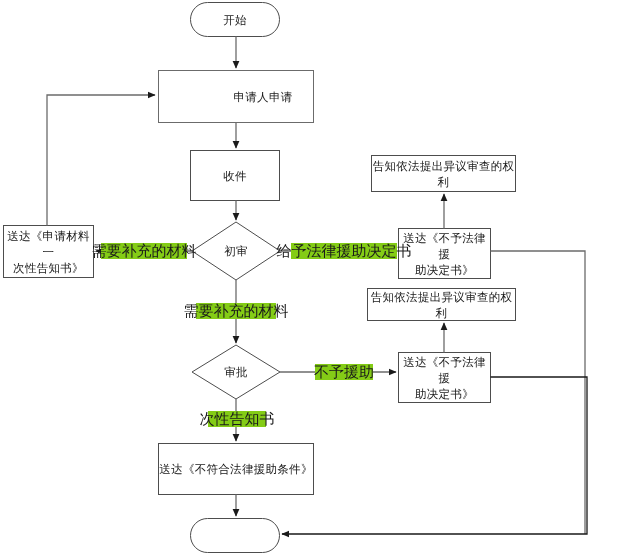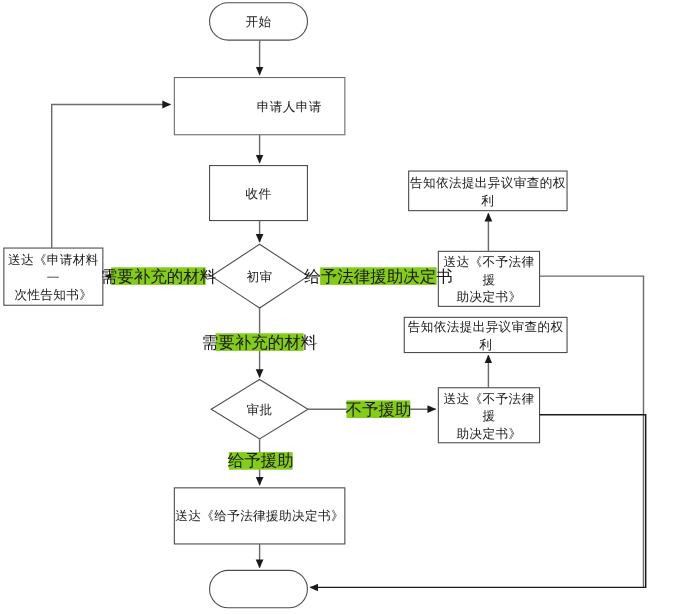--- a/index.html
+++ b/index.html
@@ -130,27 +130,27 @@
 
   <div class="node-label" style="left:371px; top:155px; width:145px; height:37px;">告知依法提出异议审查的权利</div>
 
   <div class="node-label" style="left:206px; top:357px; width:60px; height:30px;">审批</div>
 
   <div class="node-label" style="left:398px; top:352px; width:93px; height:51px;">送达《不予法律援
 助决定书》</div>
 
   <div class="node-label" style="left:367px; top:288px; width:149px; height:33px;">告知依法提出异议审查的权利</div>
 
-  <div class="node-label" style="left:158px; top:443px; width:156px; height:52px;">送达《给予法律援助决定书》</div>
+  <div class="node-label" style="left:158px; top:443px; width:156px; height:52px;">送达《不符合法律援助条件》</div>
 
   <div class="node-label" style="left:190px; top:518px; width:90px; height:35px;margin-top:34px;">结束</div>
 
   <div class="edge-label" style="left:101px; top:243px; width:84px; height:16px;">需要补充的材料</div>
 
   <div class="edge-label" style="left:291px; top:243px; width:104px; height:16px;">给予法律援助决定书</div>
 
   <div class="edge-label" style="left:196px; top:303px; width:78px; height:16px;">需要补充的材料</div>
 
   <div class="edge-label" style="left:315px; top:364px; width:56px; height:16px;">不予援助</div>
 
-  <div class="edge-label" style="left:208px; top:411px; width:56px; height:16px;">给予援助</div>
+  <div class="edge-label" style="left:208px; top:411px; width:56px; height:16px;">次性告知书</div>
 
 </div>
 
 </body></html>

